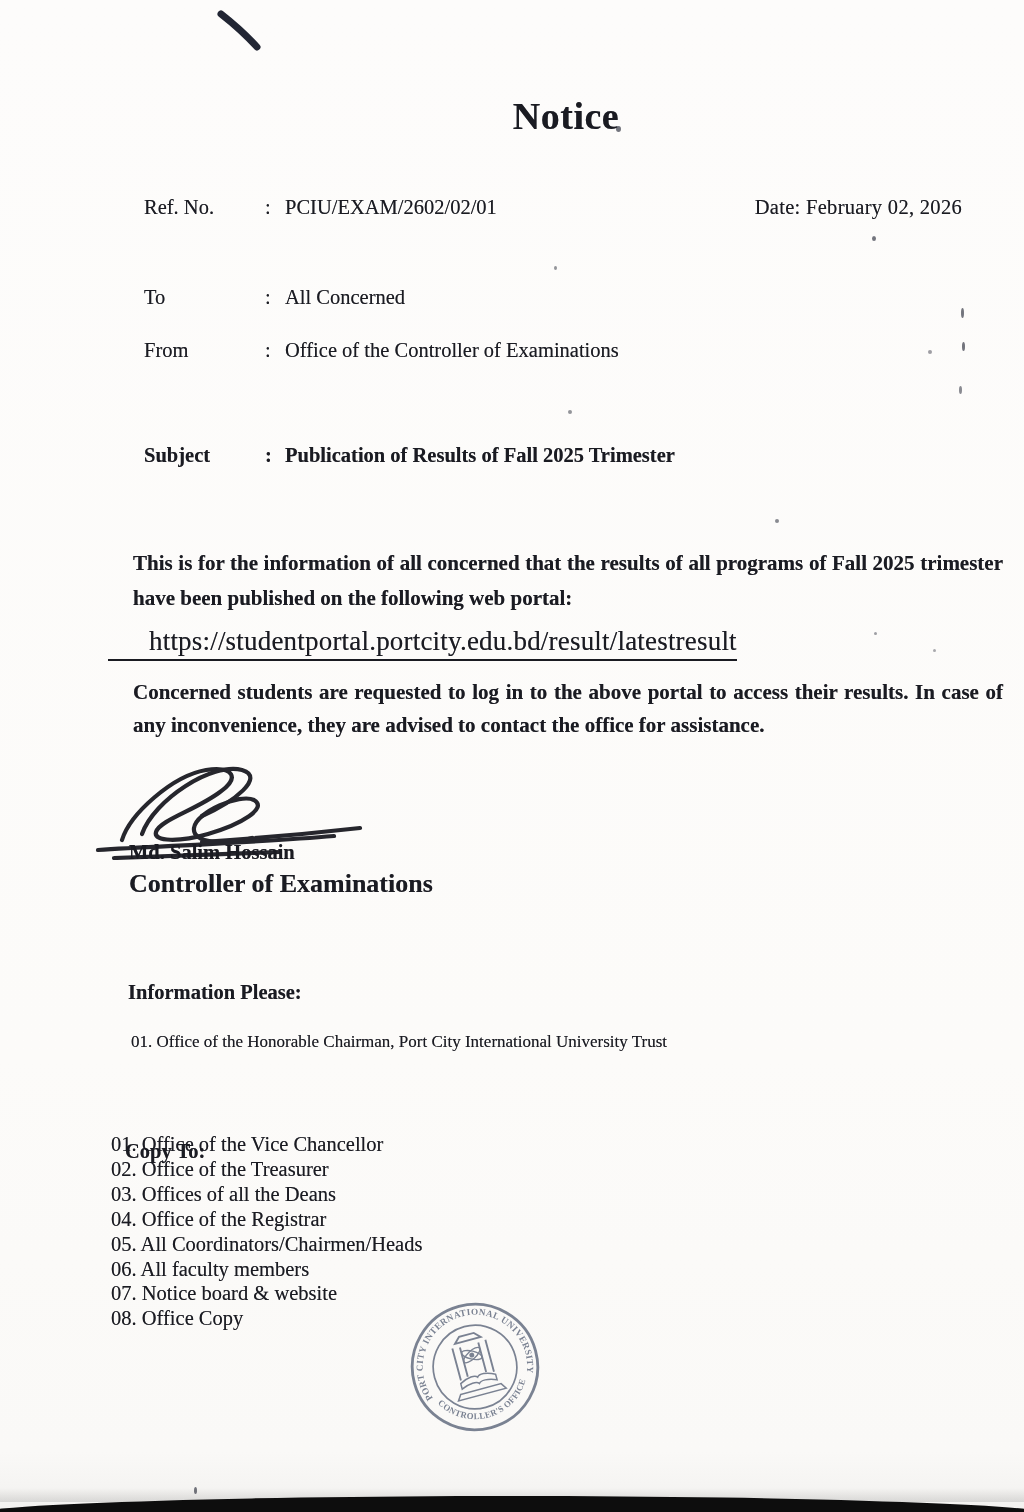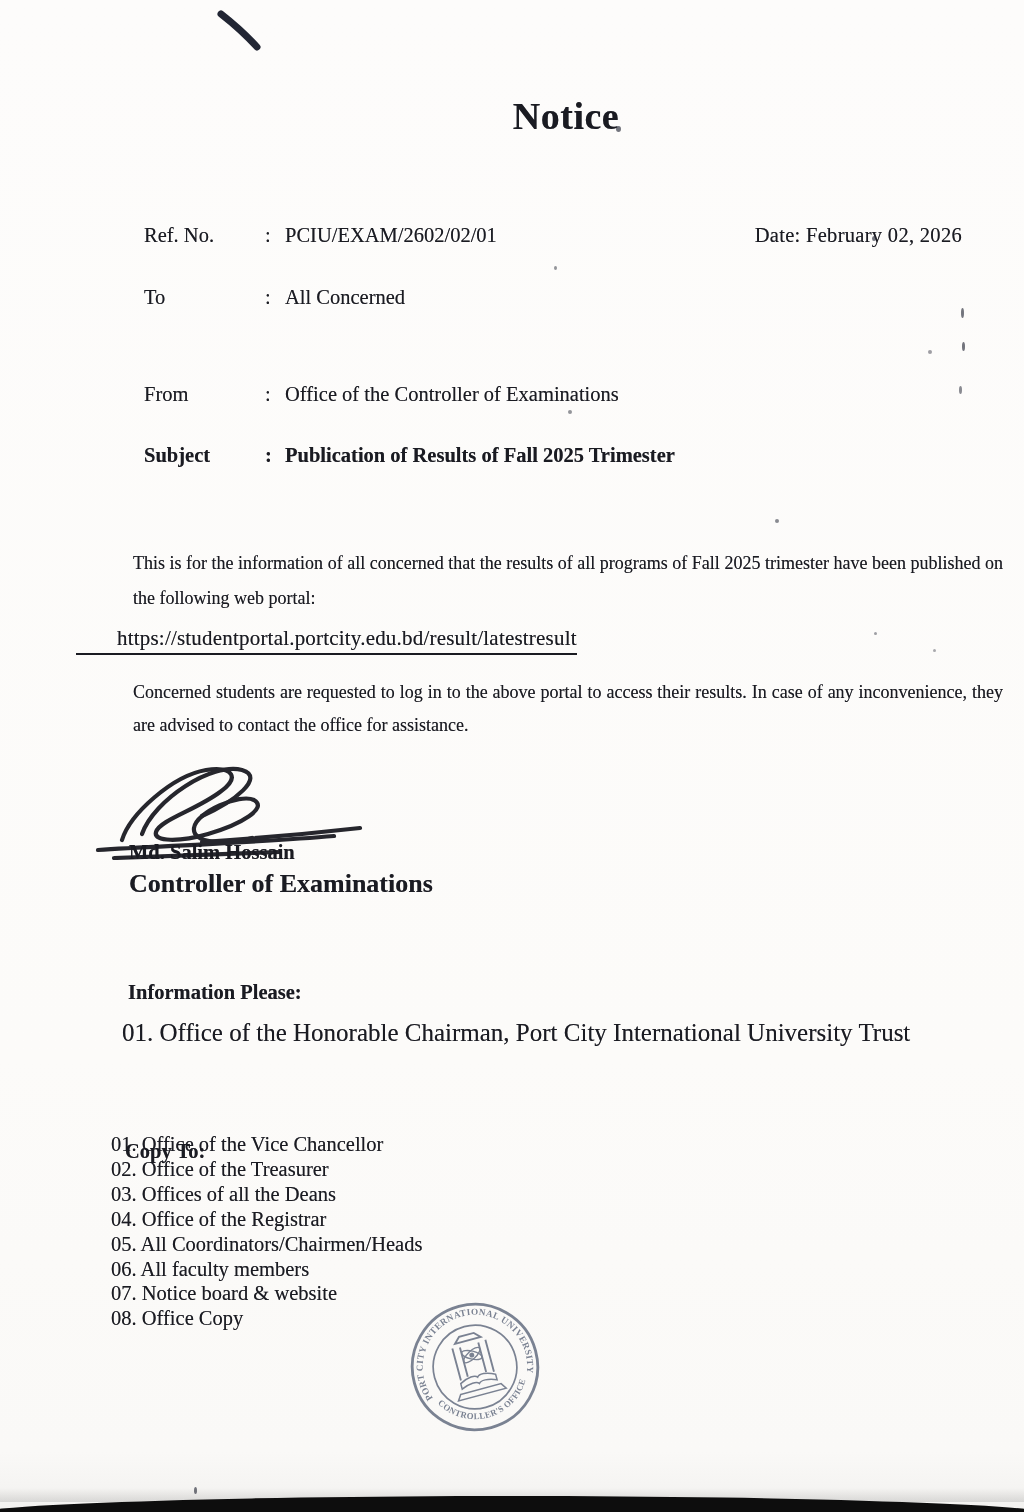--- a/index.html
+++ b/index.html
@@ -16,50 +16,50 @@
 
   .pen-stroke{ position:absolute; left:216px; top:10px; }
 
   .title{
     position:absolute; top:94px; left:0; width:1024px;
     text-align:center; text-indent:26px;
     font-size:38px; font-weight:700; letter-spacing:.5px;
   }
 
   .row{ position:absolute; left:103px; right:62px; font-size:20.5px; display:flex; justify-content:space-between; white-space:nowrap;}
-  .row-ref{ top:224px;gap:36px; }
+  .row-ref{ top:196px;gap:36px; }
   .row-to{ top:286px; }
-  .row-from{ top:339px;margin-top:44px; }
+  .row-from{ top:339px; }
   .row-subject{ top:444px; font-weight:700; }
   .field-label{ display:inline-block; width:121px; }
   .colon{ display:inline-block; width:20px; }
   .date-group{ letter-spacing:.3px; }
 
   .para{
     position:absolute; left:92px; width:870px;
-    font-size:18px; line-height:35px; text-align:justify;
+    font-size:21px; line-height:35px; text-align:justify;font-weight:bold;
   }
   .para1{ top:546px; }
   .para2{ top:676px; line-height:33px; }
 
   .portal-url{
-    position:absolute; left:76px; top:626px;
-    font-size:21px;
+    position:absolute; left:108px; top:626px;
+    font-size:27px;
     border-bottom:2px solid #1a1b22;
     padding-bottom:2px;
     letter-spacing:.2px;
   }
 
   .signature-svg{ position:absolute; left:84px; top:758px; }
   .sig-name{ position:absolute; left:88px; top:841px; font-size:20.5px; font-weight:700; }
   .sig-designation{ position:absolute; left:88px; top:869px; font-size:26px; font-weight:700; }
 
   .info-heading{ position:absolute; left:87px; top:981px; font-size:20.5px; font-weight:700; }
-  .info-list{ position:absolute; left:114px; top:1011px; margin:8px; padding:0; list-style:none;
-              font-size:25px; line-height:27.5px; white-space:nowrap; }
+  .info-list{ position:absolute; left:114px; top:1011px; margin:17px; padding:0; list-style:none;
+              font-size:17px; line-height:27.5px; white-space:nowrap; }
   .copy-heading{ position:absolute; left:84px; top:1140px; font-size:20.5px; font-weight:700; }
   .copy-list{ position:absolute; left:111px; top:1132px; margin:0; padding:0; list-style:none;
               font-size:20.5px; line-height:24.9px; white-space:nowrap; }
 
   .stamp{ position:absolute; left:399px; top:1291px; opacity:.68; filter:blur(.3px); }
 
   .speck{ position:absolute; background:#2a2d3a; border-radius:50%; opacity:.65; }
 
   .scan-smear{ position:absolute; left:0; right:0; bottom:10px; height:14px;
                background:linear-gradient(180deg,rgba(0,0,0,0) 0%,rgba(90,90,90,.18) 100%); }

